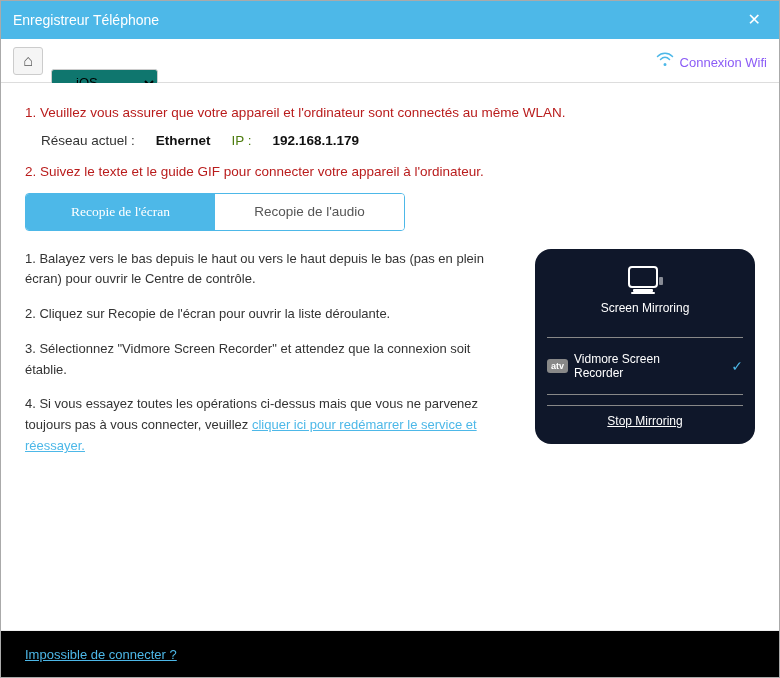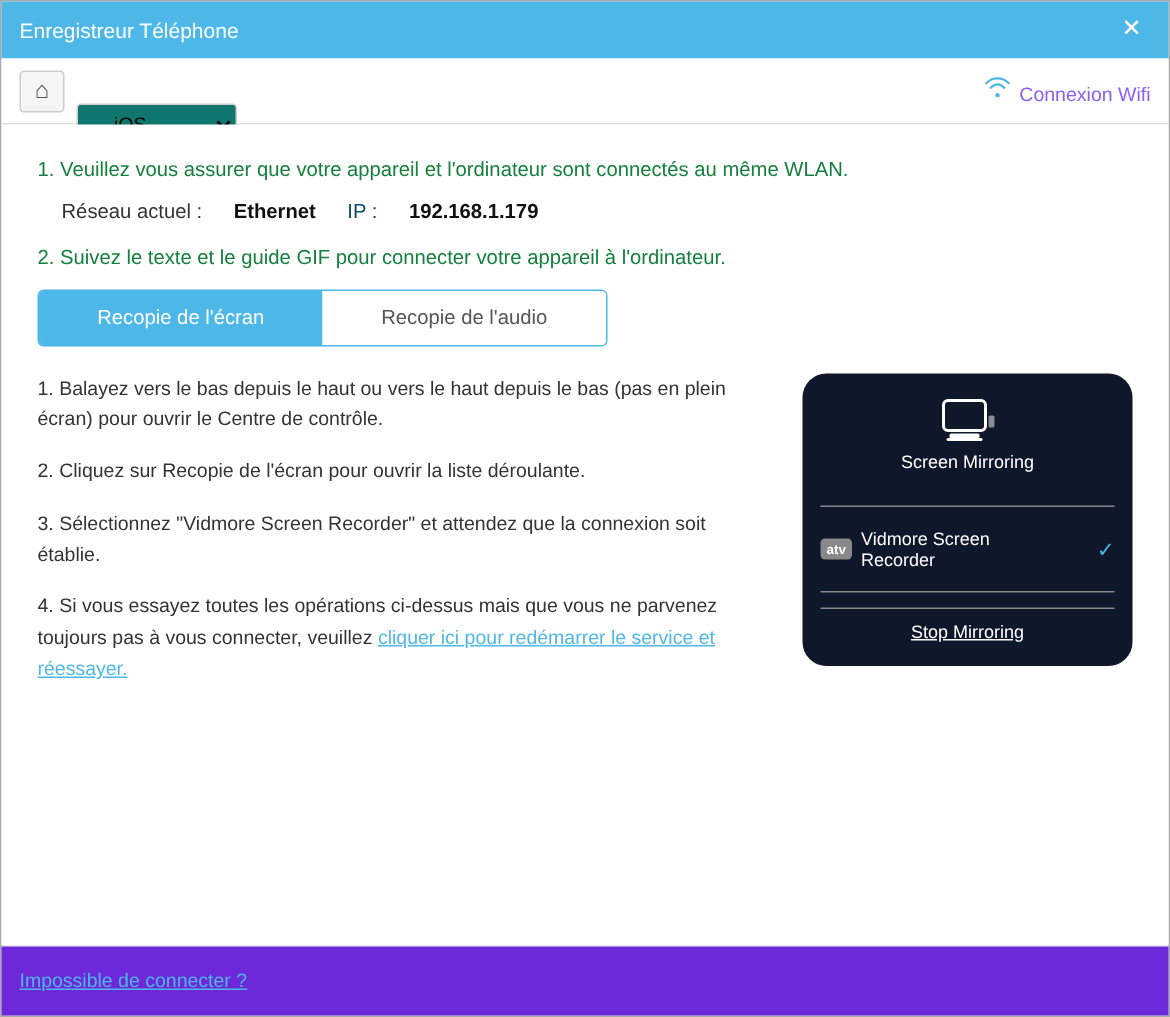--- a/index.html
+++ b/index.html
@@ -90,36 +90,36 @@
       color: #4db8e8;
     }
     .content {
       flex: 1;
       background: white;
       padding: 20px 24px;
       overflow-y: auto;
     }
     .step-text {
       font-size: 13.5px;
-      color: #15803d;
+      color: #b91c1c;
       margin-bottom: 10px;
       line-height: 1.5;
     }
     .network-info {
       display: flex;
       align-items: center;
       gap: 21px;
       margin-bottom: 14px;
       padding-left: 16px;
       font-size: 13.5px;
       color: #333;
     }
     .network-label { color: #333; }
     .network-name { font-weight: bold; color: #111; }
-    .ip-label { color: #0c4a6e; }
+    .ip-label { color: #4d7c0f; }
     .ip-value { font-weight: bold; color: #111; }
     .tabs {
       display: flex;
       margin-bottom: 18px;
       border-radius: 4px;
       overflow: hidden;
       border: 1px solid #4db8e8;
       width: 380px;
     }
     .tab {
@@ -127,20 +127,21 @@
       height: 36px;
       display: flex;
       align-items: center;
       justify-content: center;
       font-size: 13.5px;
       cursor: pointer;
     }
     .tab-active {
       background: #4db8e8;
       color: white;
+      font-family: Liberation Serif, serif;
     }
     .tab-inactive {
       background: white;
       color: #555;
     }
     .main-area {
       display: flex;
       gap: 20px;
       align-items: flex-start;
     }
@@ -206,22 +207,22 @@
     }
     .checkmark { color: #4db8e8; font-size: 14px; }
     .stop-mirroring {
       text-align: center;
       margin-top: 10px;
       padding-top: 8px;
       border-top: 1px solid #888;
       text-decoration: underline;
     }
     .footer {
-      padding: 14px 12px;
-      background: #6d28d9;
+      padding: 14px 24px;
+      background: #000000;
       border-top: 1px solid #eee;
     }
     .footer-link {
       color: #4db8e8;
       text-decoration: underline;
       cursor: pointer;
       font-size: 13px;
     }
   </style>
 </head>

